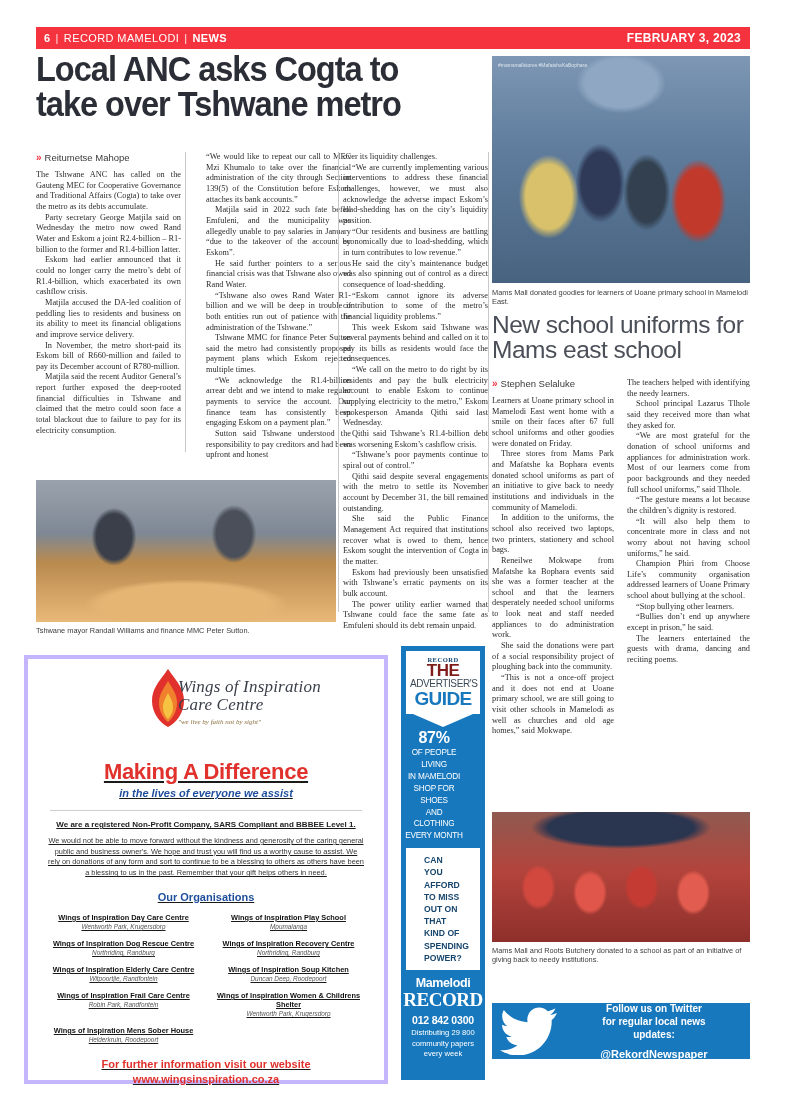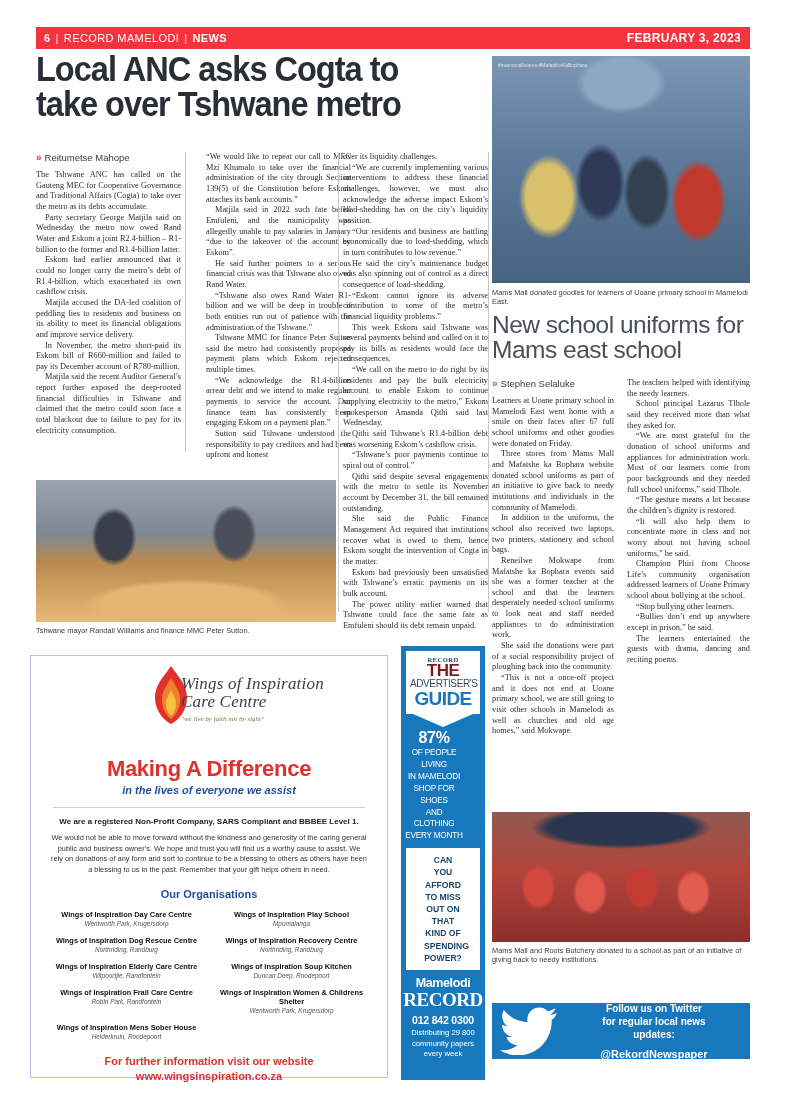--- a/index.html
+++ b/index.html
@@ -87,22 +87,22 @@
       radial-gradient(ellipse 110px 26px at 50% 12%, #2a3550 0 66%, transparent 82%);}
 
   
   .head2{
     position:absolute;font-family:"Liberation Sans", sans-serif;
     font-weight:normal;font-size:24.5px;line-height:1.04;color:#4a4f58;
     letter-spacing:-0.5px;
   }
 
   
-  .wings{position:absolute;left:30px;top:655px;width:356px;height:421px;
-    background:#ffffff;border:1px solid #c4b5fd;}
+  .wings{position:absolute;left:24px;top:655px;width:356px;height:421px;
+    background:#ffffff;border:4px solid #c4b5fd;text-decoration:underline;}
   .wings-logo-wrap{position:relative;height:96px;}
   .flame{position:absolute;left:112px;top:8px;width:56px;height:62px;}
   .wings-name{position:absolute;left:150px;top:18px;width:200px;
     font-family:"Liberation Serif", serif;color:#3a3f4a;}
   .wn1{font-size:17px;font-style:italic;letter-spacing:.2px;}
   .wn2{font-size:17px;font-style:italic;letter-spacing:.2px;margin-top:-2px;}
   .wn3{font-size:7px;font-style:italic;color:#8a6f3e;margin-top:3px;}
   .mad{font-family:"Liberation Sans", sans-serif;font-weight:bold;font-size:22px;
     color:#e0312d;text-align:center;margin-top:4px;letter-spacing:-.3px;}
   .mad-sub{font-family:"Liberation Sans", sans-serif;font-weight:bold;font-style:italic;
@@ -132,21 +132,21 @@
   .g-adv{font-family:"Liberation Sans", sans-serif;font-size:10px;color:#3b4a57;
     line-height:1;letter-spacing:-.4px;}
   .g-guide{font-family:"Liberation Sans", sans-serif;font-weight:bold;font-size:19px;
     color:#1878bd;line-height:1;letter-spacing:-.6px;}
   .g-arrow{width:0;height:0;margin:0 auto;border-left:30px solid transparent;
     border-right:30px solid transparent;border-top:13px solid #ffffff;}
   .g-stat{text-align:center;color:#ffffff;font-family:"Liberation Sans", sans-serif;
     padding:2px 21px 6px 3px;}
   .g-pct{font-size:16px;font-weight:bold;letter-spacing:-.3px;}
   .g-stat .l{font-size:8.2px;line-height:1.45;letter-spacing:-.2px;}
-  .g-box{background:#ffffff;margin:0 4px;padding:6px 18px;text-align:center;
+  .g-box{background:#ffffff;margin:0 4px;padding:6px 18px;text-align:left;
     font-family:"Liberation Sans", sans-serif;font-weight:bold;font-size:8.6px;
     color:#17456c;line-height:1.42;}
   .g-mam{font-family:"Liberation Sans", sans-serif;font-weight:bold;font-size:12.5px;
     color:#ffffff;text-align:center;margin-top:6px;letter-spacing:-.4px;}
   .g-rec{font-family:"Liberation Serif", serif;font-weight:bold;font-size:19px;
     color:#ffffff;text-align:center;line-height:1;letter-spacing:-.5px;}
   .g-phone{font-family:"Liberation Sans", sans-serif;font-weight:bold;font-size:10.5px;
     color:#ffffff;text-align:center;margin-top:5px;letter-spacing:-.2px;}
   .g-dist{font-family:"Liberation Sans", sans-serif;font-size:7.6px;color:#ffffff;
     text-align:center;line-height:1.4;margin-top:2px;}
@@ -234,21 +234,21 @@
 
   <div class="head2" style="left:492px;top:312px;width:258px;">New school uniforms for Mams east school</div>
 
   <div class="byline" style="position:absolute;left:492px;top:378px;">
     <span class="arrows">»</span>
     <span>Stephen Selaluke</span>
   </div>
 
   <div class="col" id="a2c1" style="left:492px;top:396px;width:122px;">
       <p class="first">Learners at Uoane primary school in Mamelodi East went home with a smile on their faces after 67 full school uniforms and other goodies were donated on Friday.</p>
-      <p>Three stores from Mams Mall and Mafatshe ka Bophara website donated school uniforms as part of an initiative to give back to needy institutions and individuals in the community of Mamelodi.</p>
+      <p>Three stores from Mams Park and Mafatshe ka Bophara events donated school uniforms as part of an initiative to give back to needy institutions and individuals in the community of Mamelodi.</p>
       <p>In addition to the uniforms, the school also received two laptops, two printers, stationery and school bags.</p>
       <p>Reneilwe Mokwape from Mafatshe ka Bophara events said she was a former teacher at the school and that the learners desperately needed school uniforms to look neat and staff needed appliances to do administration work.</p>
       <p>She said the donations were part of a social responsibility project of ploughing back into the community.</p>
       <p>“This is not a once-off project and it does not end at Uoane primary school, we are still going to visit other schools in Mamelodi as well as churches and old age homes,” said Mokwape.</p>
     </div>
   <div class="col" id="a2c2" style="left:627px;top:378px;width:123px;">
       <p class="first">The teachers helped with identifying the needy learners.</p>
       <p>School principal Lazarus Tlhole said they received more than what they asked for.</p>
       <p>“We are most grateful for the donation of school uniforms and appliances for administration work. Most of our learners come from poor backgrounds and they needed full school uniforms,” said Tlhole.</p>
       <p>“The gesture means a lot because the children’s dignity is restored.</p>

